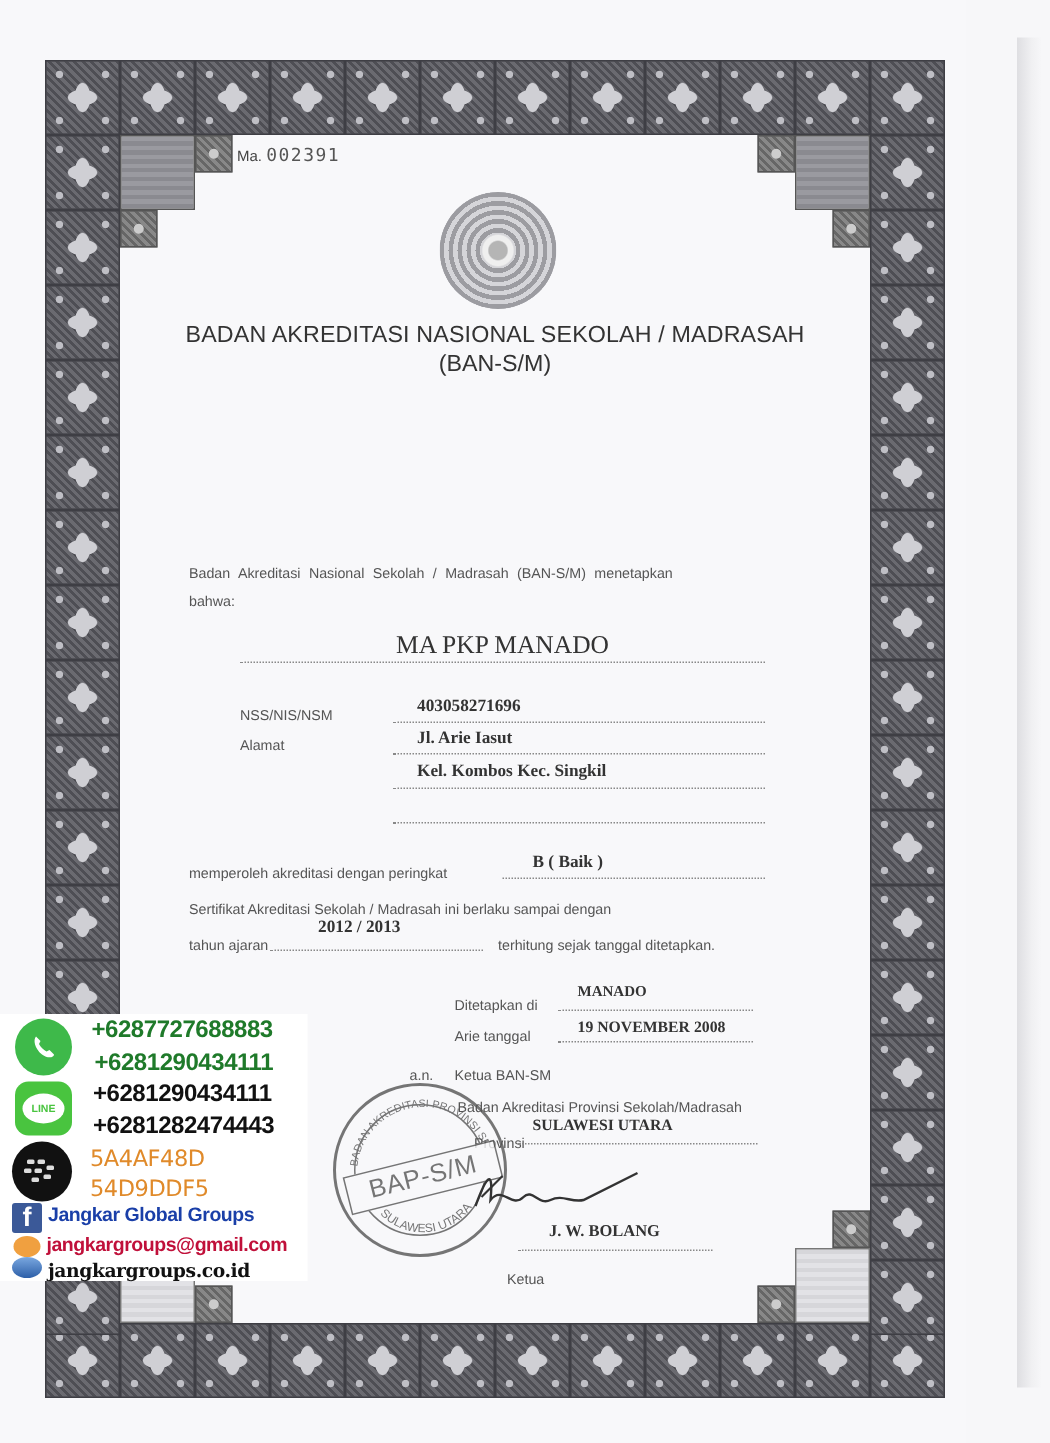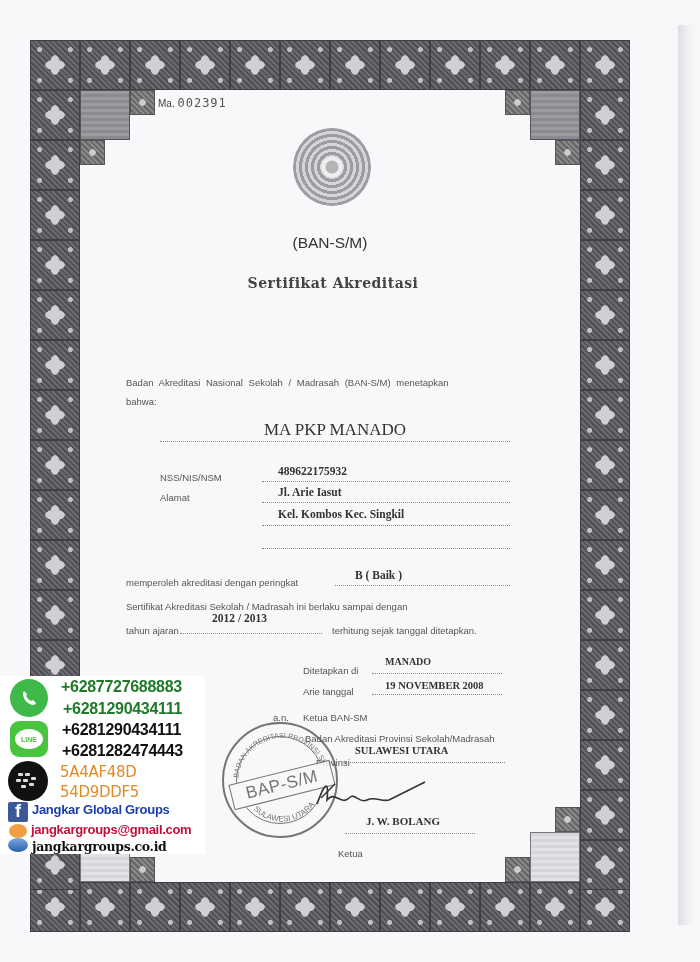--- a/index.html
+++ b/index.html
@@ -299,32 +299,32 @@
     <div class="block small" style="left:525px;top:767px;width:25px;height:25px;"></div>
   </div>
 
   <div class="serial">
     <span>Ma.</span>
     <span class="num">002391</span>
   </div>
 
   <div class="emblem"></div>
 
+  <div class="org-title">BADAN AKREDITASI NASIONAL SEKOLAH / MADRASAH</div>
   <div class="org-sub">(BAN-S/M)</div>
 
-  <div class="cert-title">Sertifikat Akreditasi</div>
 
   <div class="small-text intro1">Badan  Akreditasi  Nasional  Sekolah / Madrasah  (BAN-S/M)  menetapkan</div>
   <div class="small-text intro2">bahwa:</div>
 
   <div class="school-name">MA PKP MANADO</div>
   <div class="dotline" style="left:160px;top:441px;width:350px;"></div>
 
   <div class="label" style="left:160px;top:472px;">NSS/NIS/NSM</div>
-  <div class="value" style="left:278px;top:465px;">489622175932</div>
+  <div class="value" style="left:278px;top:465px;">403058271696</div>
   <div class="dotline" style="left:262px;top:481px;width:248px;"></div>
 
   <div class="label" style="left:160px;top:492px;">Alamat</div>
   <div class="value" style="left:278px;top:486px;">Jl. Arie Iasut</div>
   <div class="dotline" style="left:262px;top:502px;width:248px;"></div>
 
   <div class="value" style="left:278px;top:508px;">Kel. Kombos Kec. Singkil</div>
   <div class="dotline" style="left:262px;top:525px;width:248px;"></div>
   <div class="dotline" style="left:262px;top:548px;width:248px;"></div>
 

